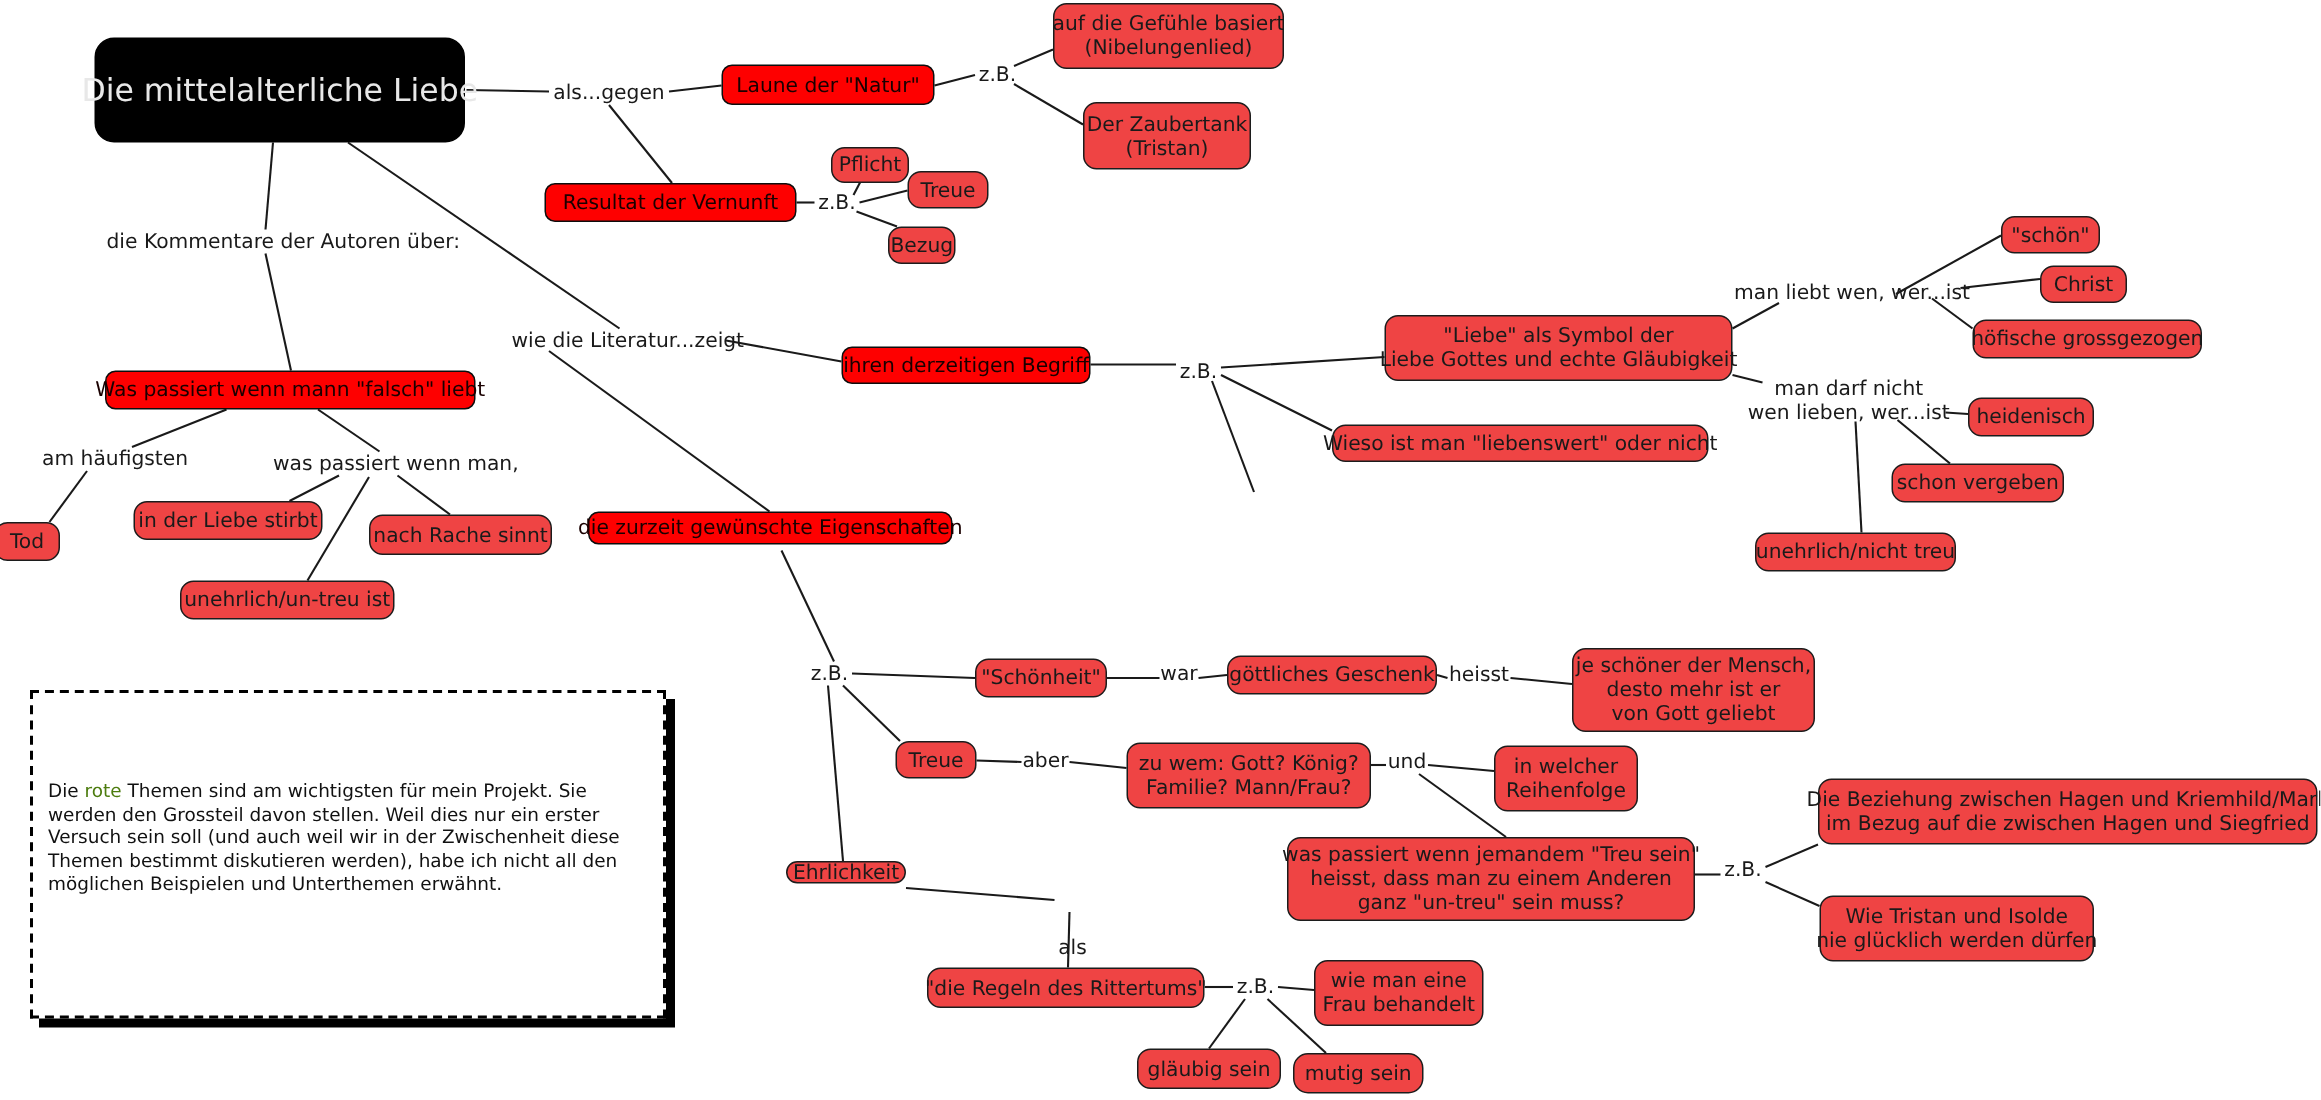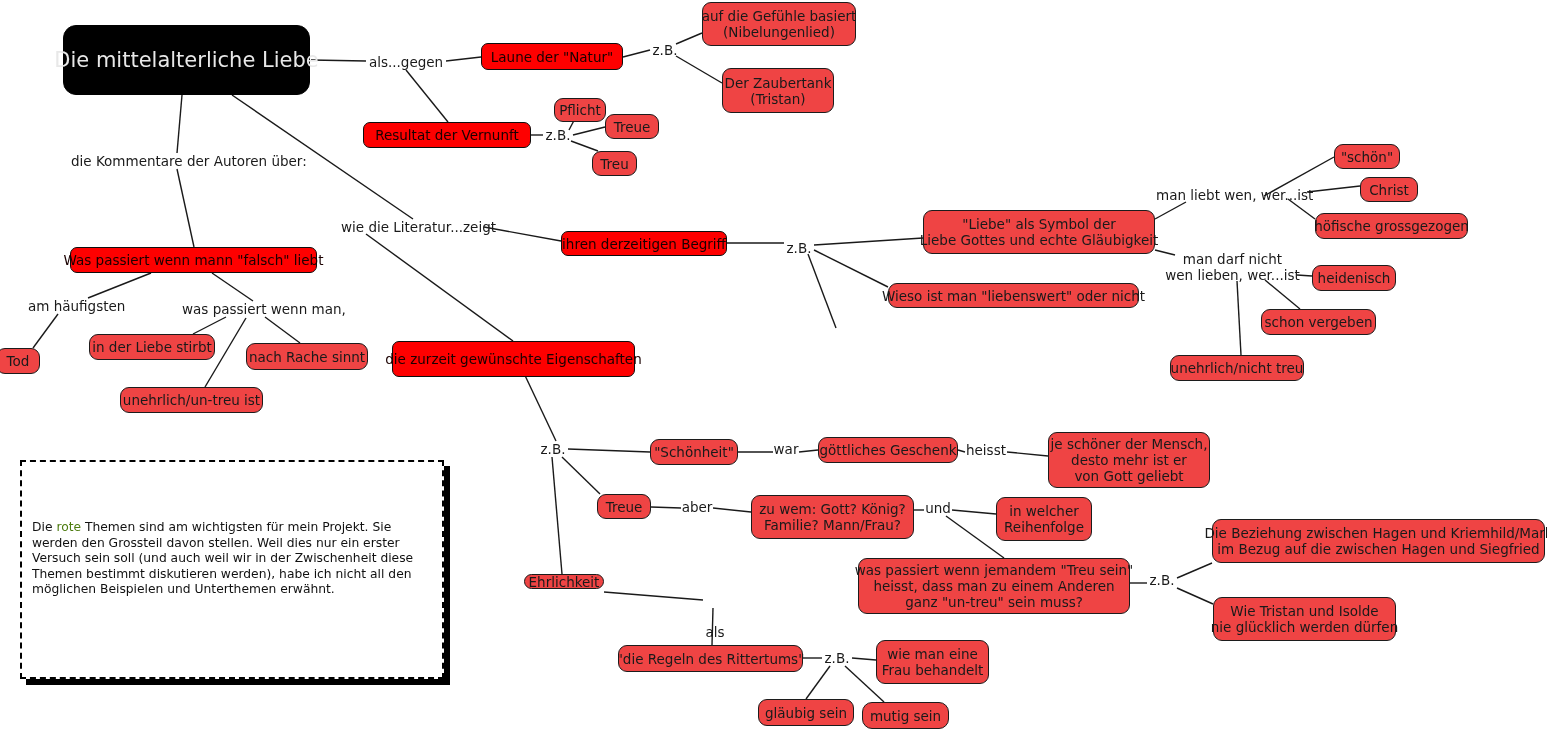--- a/index.html
+++ b/index.html
@@ -155,37 +155,37 @@
 
 <div class="node black" style="left: 63px; top: 25px; width: 247px; height: 70px;"><span>Die mittelalterliche Liebe</span></div>
     <div class="node red" style="left: 481px; top: 43px; width: 142px; height: 27px;"><span>Laune der "Natur"</span></div>
     <div class="node" style="left: 702px; top: 2px; width: 154px; height: 44px;"><span>auf die Gefühle basiert
 (Nibelungenlied)</span></div>
     <div class="node" style="left: 722px; top: 68px; width: 112px; height: 45px;"><span>Der Zaubertank
 (Tristan)</span></div>
     <div class="node red" style="left: 363px; top: 122px; width: 168px; height: 26px;"><span>Resultat der Vernunft</span></div>
     <div class="node" style="left: 554px; top: 85px; width: 52px; height: 24px; margin-top: 13px;"><span>Pflicht</span></div>
     <div class="node" style="left: 605px; top: 114px; width: 54px; height: 25px;"><span>Treue</span></div>
-    <div class="node" style="left: 592px; top: 151px; width: 45px; height: 25px;"><span>Treu</span></div>
+    <div class="node" style="left: 592px; top: 151px; width: 45px; height: 25px;"><span>Bezug</span></div>
     <div class="node red" style="left: 70px; top: 247px; width: 247px; height: 26px;"><span>Was passiert wenn mann "falsch" liebt</span></div>
     <div class="node" style="left: -4px; top: 348px; width: 44px; height: 26px;"><span>Tod</span></div>
     <div class="node" style="left: 89px; top: 334px; width: 126px; height: 26px;"><span>in der Liebe stirbt</span></div>
     <div class="node" style="left: 246px; top: 343px; width: 122px; height: 27px;"><span>nach Rache sinnt</span></div>
     <div class="node" style="left: 120px; top: 387px; width: 143px; height: 26px;"><span>unehrlich/un-treu ist</span></div>
     <div class="node red" style="left: 561px; top: 231px; width: 166px; height: 25px;"><span>ihren derzeitigen Begriff</span></div>
     <div class="node" style="left: 923px; top: 210px; width: 232px; height: 44px;"><span>"Liebe" als Symbol der
 Liebe Gottes und echte Gläubigkeit</span></div>
     <div class="node" style="left: 888px; top: 283px; width: 251px; height: 25px;"><span>Wieso ist man "liebenswert" oder nicht</span></div>
     <div class="node" style="left: 1334px; top: 144px; width: 66px; height: 25px;"><span>"schön"</span></div>
     <div class="node" style="left: 1360px; top: 177px; width: 58px; height: 25px;"><span>Christ</span></div>
     <div class="node" style="left: 1315px; top: 213px; width: 153px; height: 26px;"><span>höfische grossgezogen</span></div>
     <div class="node" style="left: 1312px; top: 265px; width: 84px; height: 26px;"><span>heidenisch</span></div>
     <div class="node" style="left: 1261px; top: 309px; width: 115px; height: 26px;"><span>schon vergeben</span></div>
     <div class="node" style="left: 1170px; top: 355px; width: 134px; height: 26px;"><span>unehrlich/nicht treu</span></div>
-    <div class="node red" style="left: 392px; top: 341px; width: 243px; height: 36px;"><span>die zurzeit gewünschte Eigenschaften</span></div>
+    <div class="node red" style="left: 392px; top: 341px; width: 243px; height: 22px;"><span>die zurzeit gewünschte Eigenschaften</span></div>
     <div class="node" style="left: 650px; top: 439px; width: 88px; height: 26px;"><span>"Schönheit"</span></div>
     <div class="node" style="left: 818px; top: 437px; width: 140px; height: 26px;"><span>göttliches Geschenk</span></div>
     <div class="node" style="left: 1048px; top: 432px; width: 162px; height: 56px;"><span>je schöner der Mensch,
 desto mehr ist er
 von Gott geliebt</span></div>
     <div class="node" style="left: 597px; top: 494px; width: 54px; height: 25px;"><span>Treue</span></div>
     <div class="node" style="left: 751px; top: 495px; width: 163px; height: 44px;"><span>zu wem: Gott? König?
 Familie? Mann/Frau?</span></div>
     <div class="node" style="left: 996px; top: 497px; width: 96px; height: 44px;"><span>in welcher
 Reihenfolge</span></div>

